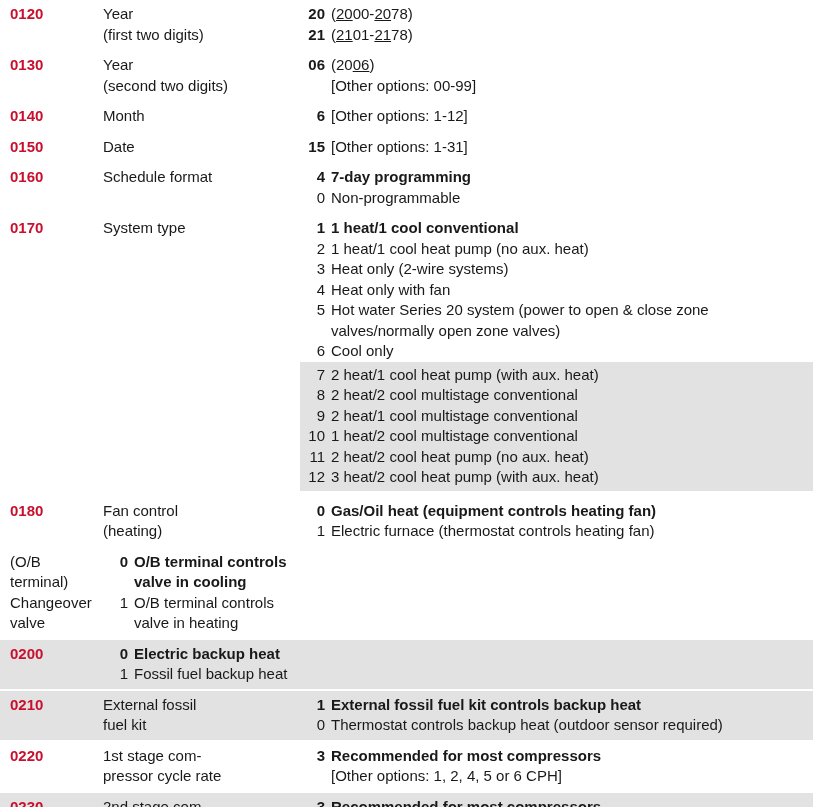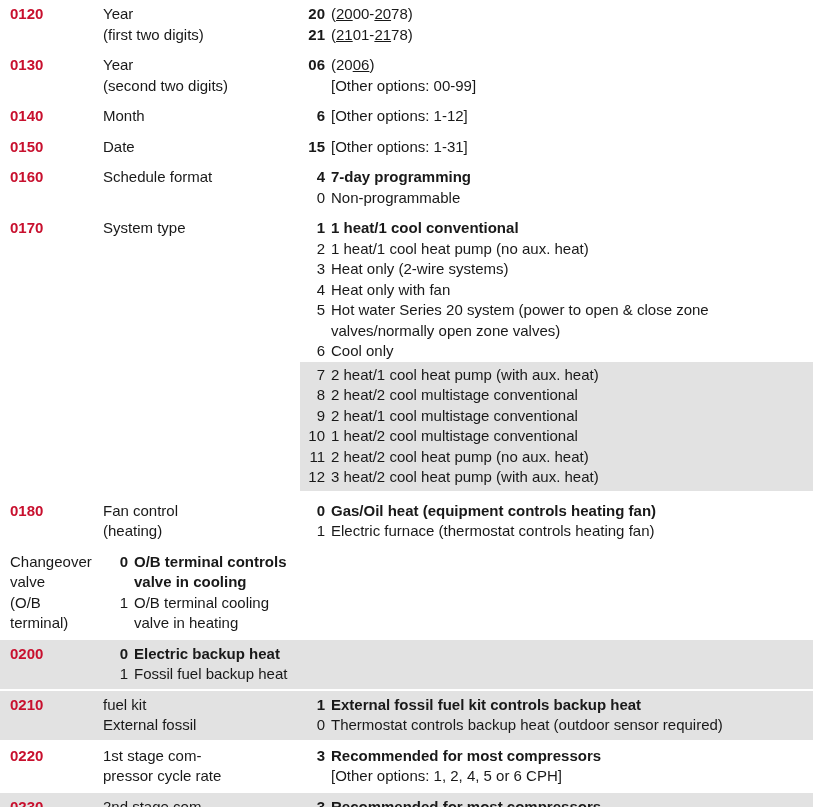--- a/index.html
+++ b/index.html
@@ -175,52 +175,52 @@
           <span class="txt bold">Gas/Oil heat (equipment controls heating fan)</span>
         </div>
         <div class="opt">
           <span class="val">1</span>
           <span class="txt">Electric furnace (thermostat controls heating fan)</span>
         </div>
       </div>
     </div>
     <div class="row">
       <div class="name">
+        <div class="name-line">(O/B terminal)</div>
         <div class="name-line">Changeover valve</div>
-        <div class="name-line">(O/B terminal)</div>
       </div>
       <div class="opts">
         <div class="opt">
           <span class="val bold">0</span>
           <span class="txt bold">O/B terminal controls valve in cooling</span>
         </div>
         <div class="opt">
           <span class="val">1</span>
-          <span class="txt">O/B terminal cooling valve in heating</span>
+          <span class="txt">O/B terminal controls valve in heating</span>
         </div>
       </div>
     </div>
     <div class="row shaded">
       <div class="code">0200</div>
       <div class="opts">
         <div class="opt">
           <span class="val bold">0</span>
           <span class="txt bold">Electric backup heat</span>
         </div>
         <div class="opt">
           <span class="val">1</span>
           <span class="txt">Fossil fuel backup heat</span>
         </div>
       </div>
     </div>
     <div class="row shaded">
       <div class="code">0210</div>
       <div class="name">
+        <div class="name-line">External fossil</div>
         <div class="name-line">fuel kit</div>
-        <div class="name-line">External fossil</div>
       </div>
       <div class="opts">
         <div class="opt">
           <span class="val bold">1</span>
           <span class="txt bold">External fossil fuel kit controls backup heat</span>
         </div>
         <div class="opt">
           <span class="val">0</span>
           <span class="txt">Thermostat controls backup heat (outdoor sensor required)</span>
         </div>

